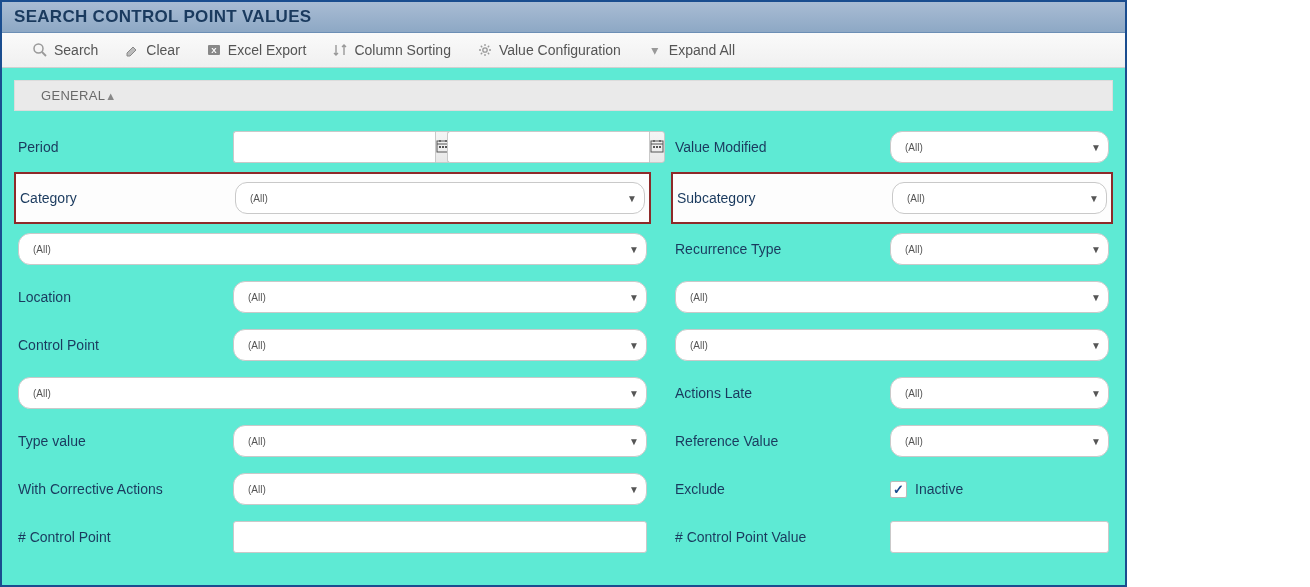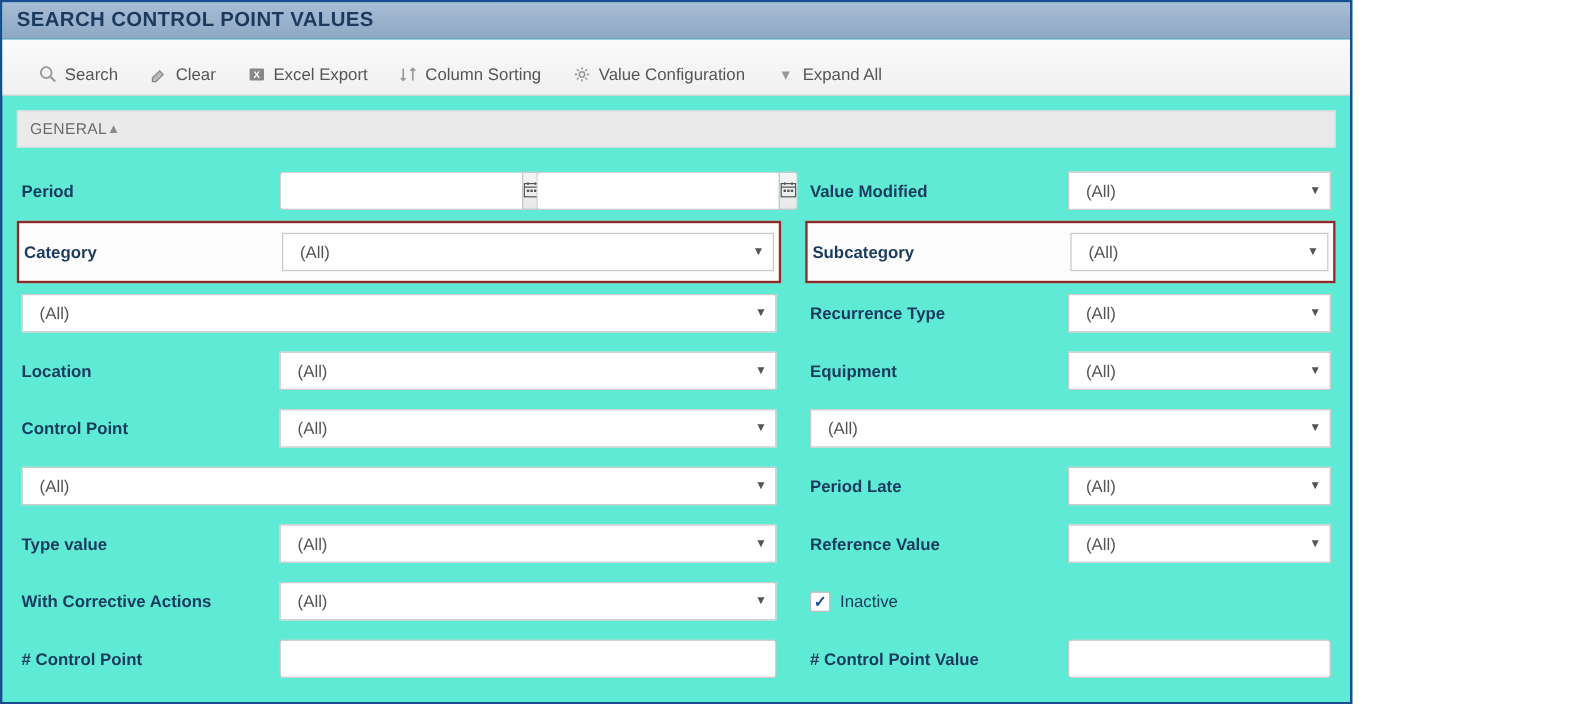--- a/index.html
+++ b/index.html
@@ -42,39 +42,38 @@
     }
     .toolbar-item {
       display: inline-flex;
       align-items: flex-start;
       gap: 6px;
       padding: 4px 10px;
       color: #555;
       cursor: pointer;
       border-radius: 3px;
       font-size: 14px;
-      margin-top: 12px;
     }
     .toolbar-icon {
       width: 16px;
       height: 16px;
       display: inline-flex;
       align-items: center;
       justify-content: center;
       color: #999;
     }
     .content {
       flex: 1;
       padding: 12px;
       overflow: auto;
     }
     .section-header {
       background: #eaeaea;
       border: 1px solid #dcdcdc;
-      padding: 7px 10px;
+      padding: 7px 26px;
       display: flex;
       align-items: center;
       margin-bottom: 12px;
     }
     .section-header-text {
       color: #6a6a6a;
       font-size: 13px;
       letter-spacing: 0.3px;
     }
     .collapse-icon {
@@ -94,36 +93,36 @@
       min-height: 48px;
     }
     .highlighted {
       border: 2px solid #8e2a2a;
       background: #fdfdfd;
       margin: 1px 0;
     }
     .field-label {
       flex: 0 0 215px;
       color: #1a3a5e;
-      font-weight: bold;
+      font-weight: normal;
       font-size: 14px;
     }
     .field-input-wrap {
       flex: 1;
       display: flex;
       gap: 14px;
     }
     .select-input {
       width: 100%;
       height: 32px;
       border: 1px solid #c9c9c9;
-      border-radius: 0;
+      border-radius: 12px;
       background: #fff;
       padding: 0 41px 0 14px;
-      font-size: 14px;
+      font-size: 10px;
       color: #555;
       appearance: none;
       position: relative;
       display: flex;
       align-items: center;
       cursor: pointer;
     }
     .select-wrap {
       position: relative;
       flex: 1;
@@ -368,21 +367,20 @@
         <div class="field-input-wrap">
             <div class="select-wrap">
           <div class="select-input">
                 <span>(All)</span>
               </div>
           <span class="select-caret">▼</span>
         </div>
           </div>
       </div>
       <div class="field-row">
-        <div class="field-label">Equipment</div>
         <div class="field-input-wrap">
             <div class="select-wrap">
           <div class="select-input">
                 <span>(All)</span>
               </div>
           <span class="select-caret">▼</span>
         </div>
           </div>
       </div>
 
@@ -412,21 +410,21 @@
         <div class="field-input-wrap">
             <div class="select-wrap">
           <div class="select-input">
                 <span>(All)</span>
               </div>
           <span class="select-caret">▼</span>
         </div>
           </div>
       </div>
       <div class="field-row">
-        <div class="field-label">Period Late</div>
+        <div class="field-label">Actions Late</div>
         <div class="field-input-wrap">
             <div class="select-wrap">
           <div class="select-input">
                 <span>(All)</span>
               </div>
           <span class="select-caret">▼</span>
         </div>
           </div>
       </div>
 
@@ -458,20 +456,21 @@
         <div class="field-input-wrap">
             <div class="select-wrap">
           <div class="select-input">
                 <span>(All)</span>
               </div>
           <span class="select-caret">▼</span>
         </div>
           </div>
       </div>
       <div class="field-row">
+        <div class="field-label">Exclude</div>
         <div class="field-input-wrap">
           <div class="check-group">
             <span class="checkbox checked"></span>
             <span class="check-label">Inactive</span>
           </div>
         </div>
       </div>
 
       <div class="field-row">
         <div class="field-label"># Control Point</div>

